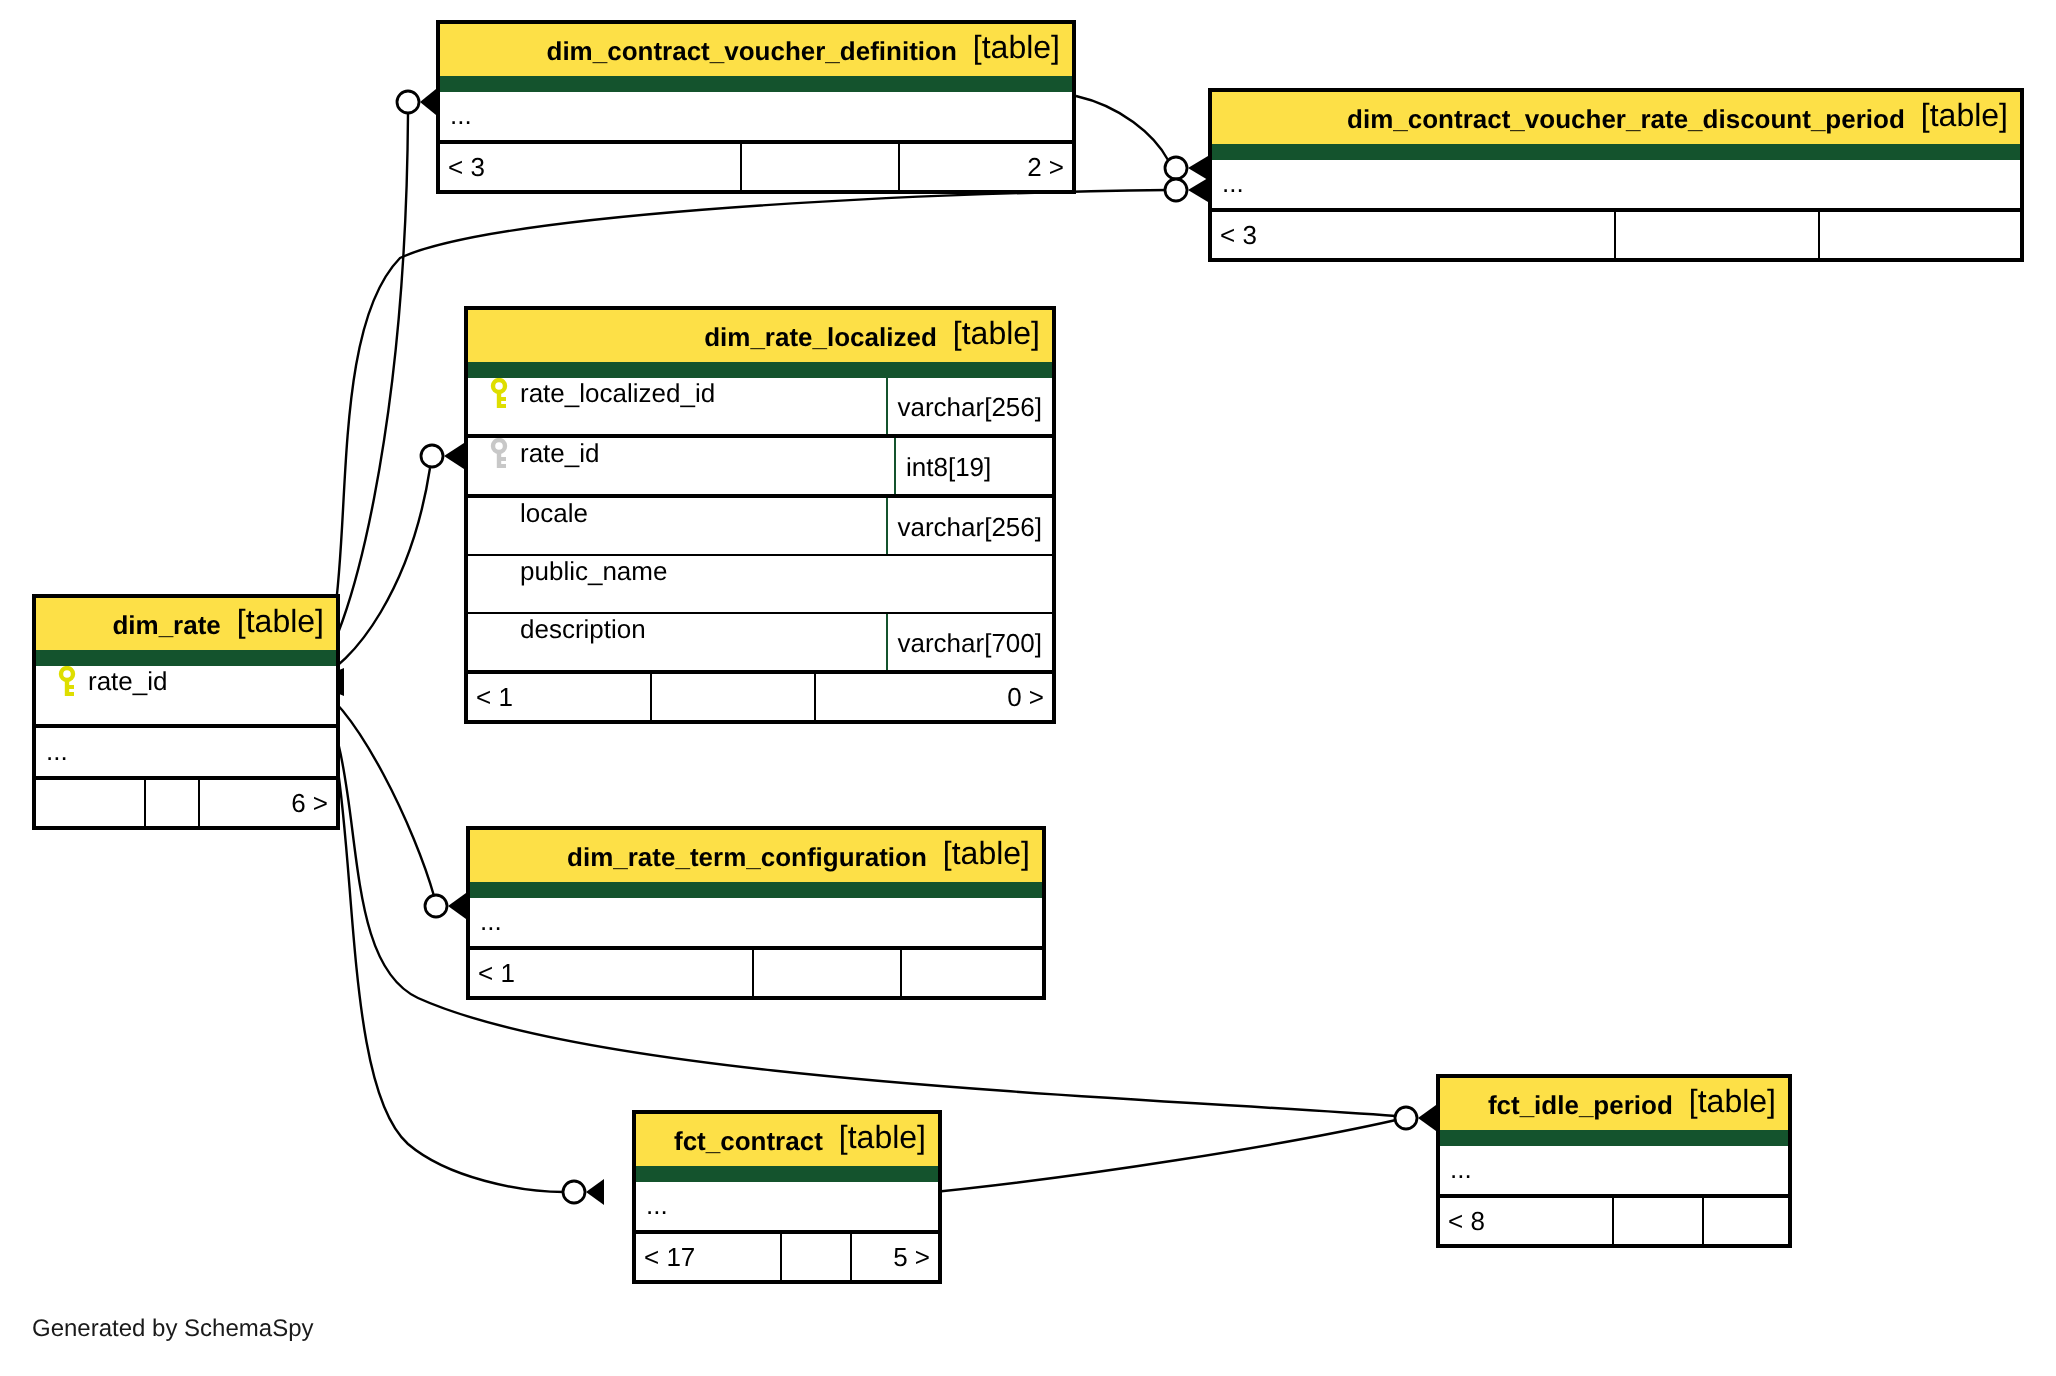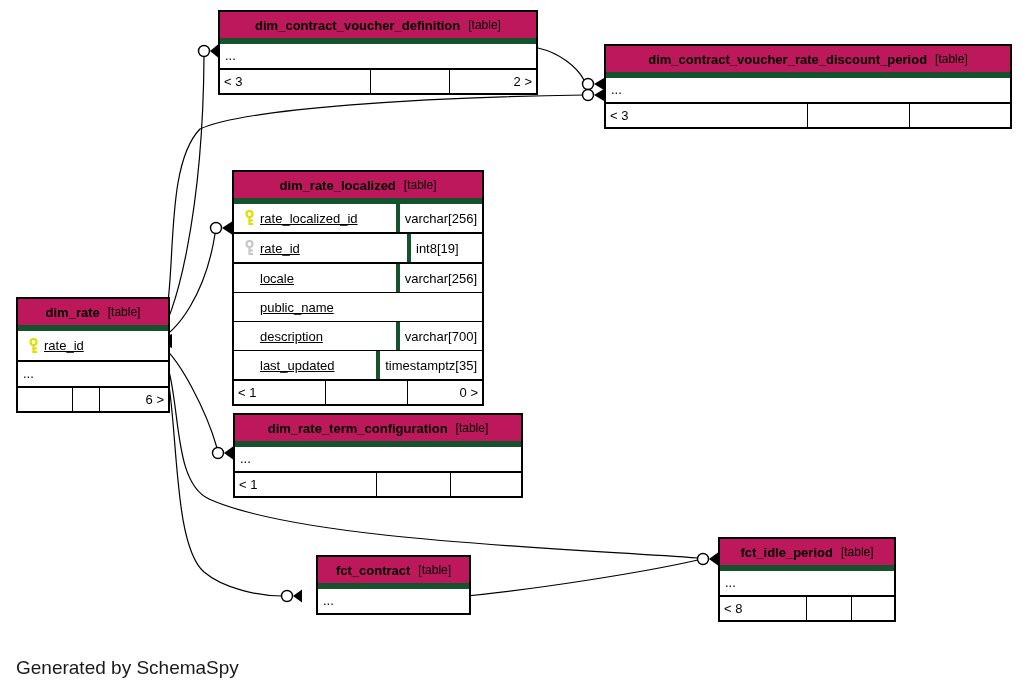--- a/index.html
+++ b/index.html
@@ -6,56 +6,56 @@
   body{
     width:1028px;height:688px;position:relative;background:#ffffff;
     font-family:"Liberation Sans", sans-serif;color:#000;overflow:hidden;
   }
   .edges{position:absolute;left:0;top:0;z-index:1;}
   .dbtable{
     position:absolute;z-index:2;background:#fff;border:2px solid #000;
     box-sizing:border-box;font-size:13px;
   }
   .thead{
-    display:flex;justify-content:center;align-items:center;
-    background:#be185d;border-bottom:6px solid #14532d;padding:0 6px;height:26px;
+    display:flex;justify-content:flex-end;align-items:center;
+    background:#fde047;border-bottom:8px solid #14532d;padding:0 6px;height:26px;
   }
   .tname{font-weight:bold;font-size:13px;white-space:nowrap;}
-  .tbadge{font-size:12px;margin-left:8px;white-space:nowrap;}
+  .tbadge{font-size:16px;margin-left:8px;white-space:nowrap;}
   .ellip{height:24px;line-height:24px;padding:0 5px;}
   .tfoot{display:flex;border-top:2px solid #000;height:23px;line-height:23px;font-size:13px;}
   .fc{box-sizing:border-box;padding:0 4px;overflow:hidden;white-space:nowrap;}
   .fm,.fr{border-left:1px solid #000;}
   .fr{text-align:right;flex:1;}
   
   .crow{display:flex;align-items:stretch;height:28px;}
   .crow + .crow{border-top:1px solid #000;}
   .crow.sep2{border-top:2px solid #000;}
-  .cname{display:flex;align-items:center;box-sizing:border-box;padding-left:4px;text-decoration:underline;}
+  .cname{display:flex;align-items:flex-start;box-sizing:border-box;padding-left:4px;}
   .keyslot{width:22px;display:inline-flex;justify-content:center;align-items:center;}
-  .ctype{border-left:4px solid #14532d;flex:1;padding:0 5px;display:flex;align-items:center;}
+  .ctype{border-left:1px solid #14532d;flex:1;padding:0 5px;display:flex;align-items:center;margin-left:40px;}
   .sep2top{border-top:2px solid #000;}
   
   #t-definition{left:218px;top:10px;width:320px;}
   #t-definition .fl{width:150px;} #t-definition .fm{width:79px;}
   #t-discount{left:604px;top:44px;width:408px;}
   #t-discount .fl{width:201px;} #t-discount .fm{width:102px;}
-  #t-localized{left:232px;top:170px;width:252px;}
+  #t-localized{left:232px;top:153px;width:296px;}
   #t-localized .cname{width:173px;}
   #t-localized .fl{width:91px;} #t-localized .fm{width:82px;}
   #t-rate{left:16px;top:297px;width:154px;}
   #t-rate .crow{height:29px;}
   #t-rate .fl{width:54px;} #t-rate .fm{width:27px;}
   #t-term{left:233px;top:413px;width:290px;}
   #t-term .fl{width:141px;} #t-term .fm{width:74px;}
   #t-idle{left:718px;top:517px;width:178px;margin-top:20px;}
   #t-idle .fl{width:86px;} #t-idle .fm{width:45px;}
   #t-contract{left:316px;top:555px;width:155px;}
   #t-contract .fl{width:72px;} #t-contract .fm{width:35px;}
-  .gennote{position:absolute;left:16px;top:657px;font-size:19px;color:#1a1a1a;z-index:2;}
+  .gennote{position:absolute;left:16px;top:657px;font-size:12px;color:#1a1a1a;z-index:2;}
 </style>
 </head>
 <body>
 
 <svg class="edges" width="1028" height="688" viewBox="0 0 1028 688">
   <g fill="none" stroke="#000" stroke-width="1.2">
     <path d="M 155 341 C 176 322, 203 210, 204 57"></path>
     <path d="M 155 341 C 178 333, 206 292, 215 234"></path>
     <path d="M 155 341 C 183 314, 158 172, 200 129 C 245 108, 430 97, 584 95"></path>
     <path d="M 155 341 C 179 353, 208 416, 217 448"></path>
@@ -157,27 +157,20 @@
       <span>public_name</span>
     </span>
   </div>
   <div class="crow">
     <span class="cname">
         <span class="keyslot"></span>
       <span>description</span>
     </span>
     <span class="ctype">varchar[700]</span>
   </div>
-  <div class="crow">
-    <span class="cname">
-        <span class="keyslot"></span>
-      <span>last_updated</span>
-    </span>
-    <span class="ctype">timestamptz[35]</span>
-  </div>
   <div class="tfoot">
     <span class="fc fl">&lt; 1</span>
     <span class="fc fm"></span>
     <span class="fc fr">0 &gt;</span>
   </div>
 </div>
 
 <div class="dbtable" id="t-rate">
   <div class="thead">
     <span class="tname">dim_rate</span>
@@ -229,15 +222,20 @@
     <span class="fc fr"></span>
   </div>
 </div>
 
 <div class="dbtable" id="t-contract">
   <div class="thead">
     <span class="tname">fct_contract</span>
     <span class="tbadge">[table]</span>
   </div>
   <div class="ellip">...</div>
+  <div class="tfoot">
+    <span class="fc fl">&lt; 17</span>
+    <span class="fc fm"></span>
+    <span class="fc fr">5 &gt;</span>
+  </div>
 </div>
 
 <div class="gennote">Generated by SchemaSpy</div>
 
 </body></html>

